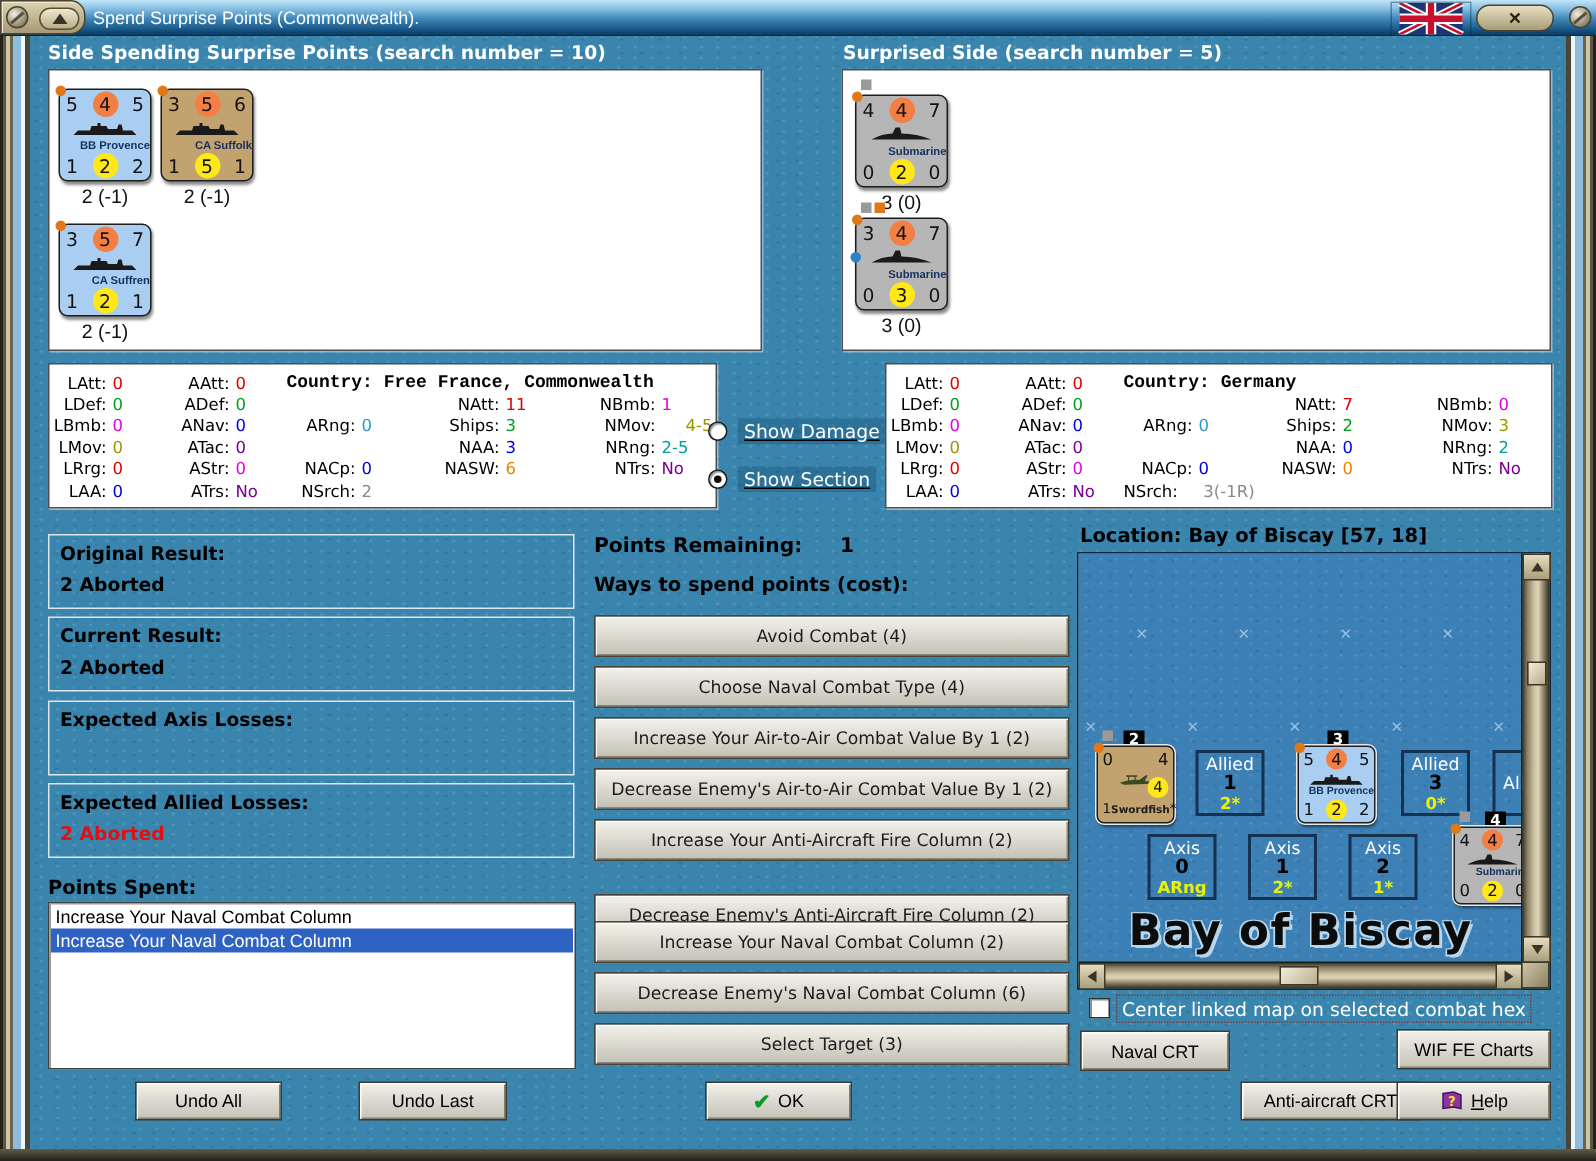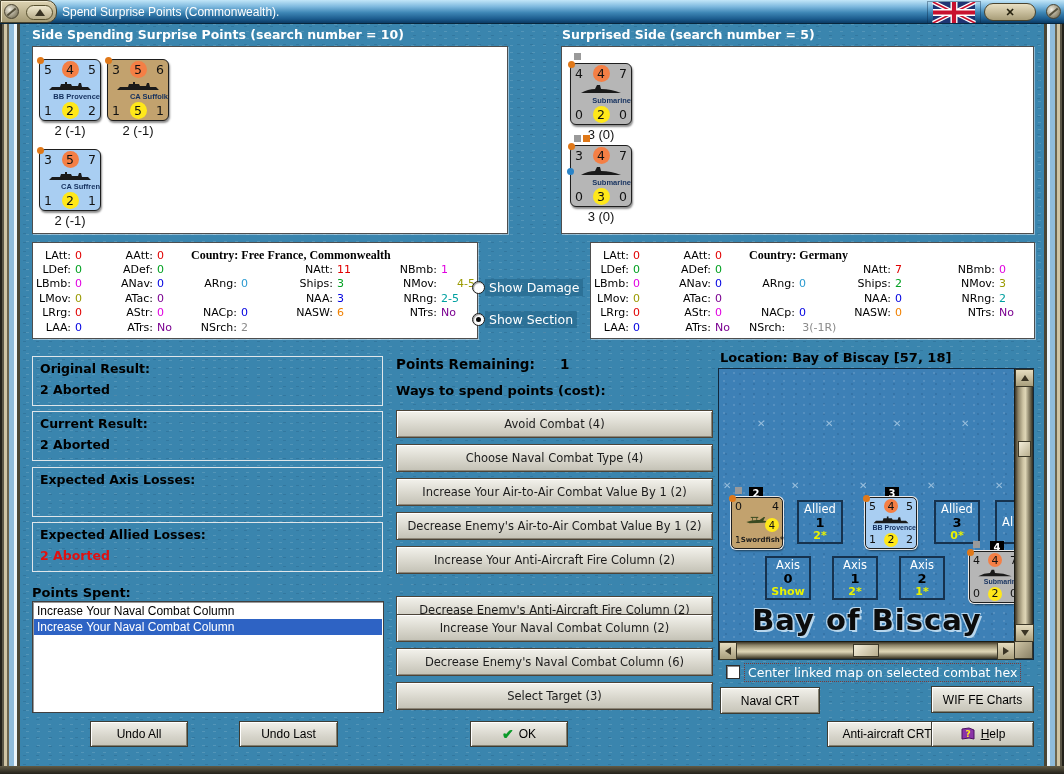--- a/index.html
+++ b/index.html
@@ -57,28 +57,28 @@
   .d-a1{left:3px;top:-11px;}
   .d-a2{left:12px;top:-11px;}
   .d-side{left:-4px;top:22px;border-radius:50%;}
   .lp .unit-wrap:nth-of-type(1){left:6px;top:12px;}
   .lp .unit-wrap:nth-of-type(2){left:74px;top:12px;}
   .lp .unit-wrap:nth-of-type(3){left:6px;top:102px;}
   .rp .unit-wrap:nth-of-type(1){left:8px;top:16px;}
   .rp .unit-wrap:nth-of-type(2){left:8px;top:98px;}
   
   .stats{overflow:visible;}
-  .country{position:absolute;left:158px;top:5px;font-family:Liberation Serif, serif;font-weight:bold;font-size:12px;color:#000;white-space:nowrap;}
+  .country{position:absolute;left:158px;top:5px;font-family:Liberation Mono, monospace;font-weight:bold;font-size:12px;color:#000;white-space:nowrap;}
   .stats-grid{display:grid;grid-template-columns:76px 82px 84px 96px 104px;grid-auto-rows:14.4px;
     padding-top:5px;font-size:11px;font-family:"DejaVu Sans",sans-serif;color:#000;}
   .stat-cell{display:flex;align-items:center;}
   .sl{flex:1;text-align:right;white-space:nowrap;}
   .sv{width:34px;margin-left:4px;text-align:left;white-space:nowrap;}
   
-  .radio-row{position:absolute;display:flex;align-items:center;}
+  .radio-row{position:absolute;display:flex;align-items:center;gap:7px;text-decoration:underline;}
   .radios-host .radio-row:nth-of-type(1){left:472px;top:279px;}
   .radios-host .radio-row:nth-of-type(2){left:472px;top:311px;}
   .radio{width:13px;height:13px;border-radius:50%;background:#fff;border:1px solid #1a1a1a;
     box-shadow:inset 1px 1px 1px #9a9a9a;position:relative;}
   .rdot{display:none;position:absolute;left:3px;top:3px;width:5px;height:5px;background:#0a0a0a;border-radius:50%;}
   .radio.checked .rdot{display:block;}
   .radio-label{color:#fff;font-size:12.5px;font-family:"DejaVu Sans",sans-serif;background:rgba(12,62,94,.28);padding:1px 4px;}
   
   .result-box{position:absolute;left:32px;width:351px;height:50px;border:1px solid #dfe6ea;padding:4px 7px;}
   .results .result-box:nth-of-type(1){top:356px;}
@@ -691,21 +691,21 @@
 
           <div class="stack">
             <span class="st-title">Allied</span>
             <span class="st-num"></span>
             <span class="st-sub"></span>
           </div>
 
           <div class="stack">
             <span class="st-title">Axis</span>
             <span class="st-num">0</span>
-            <span class="st-sub">Show</span>
+            <span class="st-sub">ARng</span>
           </div>
 
           <div class="stack">
             <span class="st-title">Axis</span>
             <span class="st-num">1</span>
             <span class="st-sub">2*</span>
           </div>
 
           <div class="stack">
             <span class="st-title">Axis</span>

